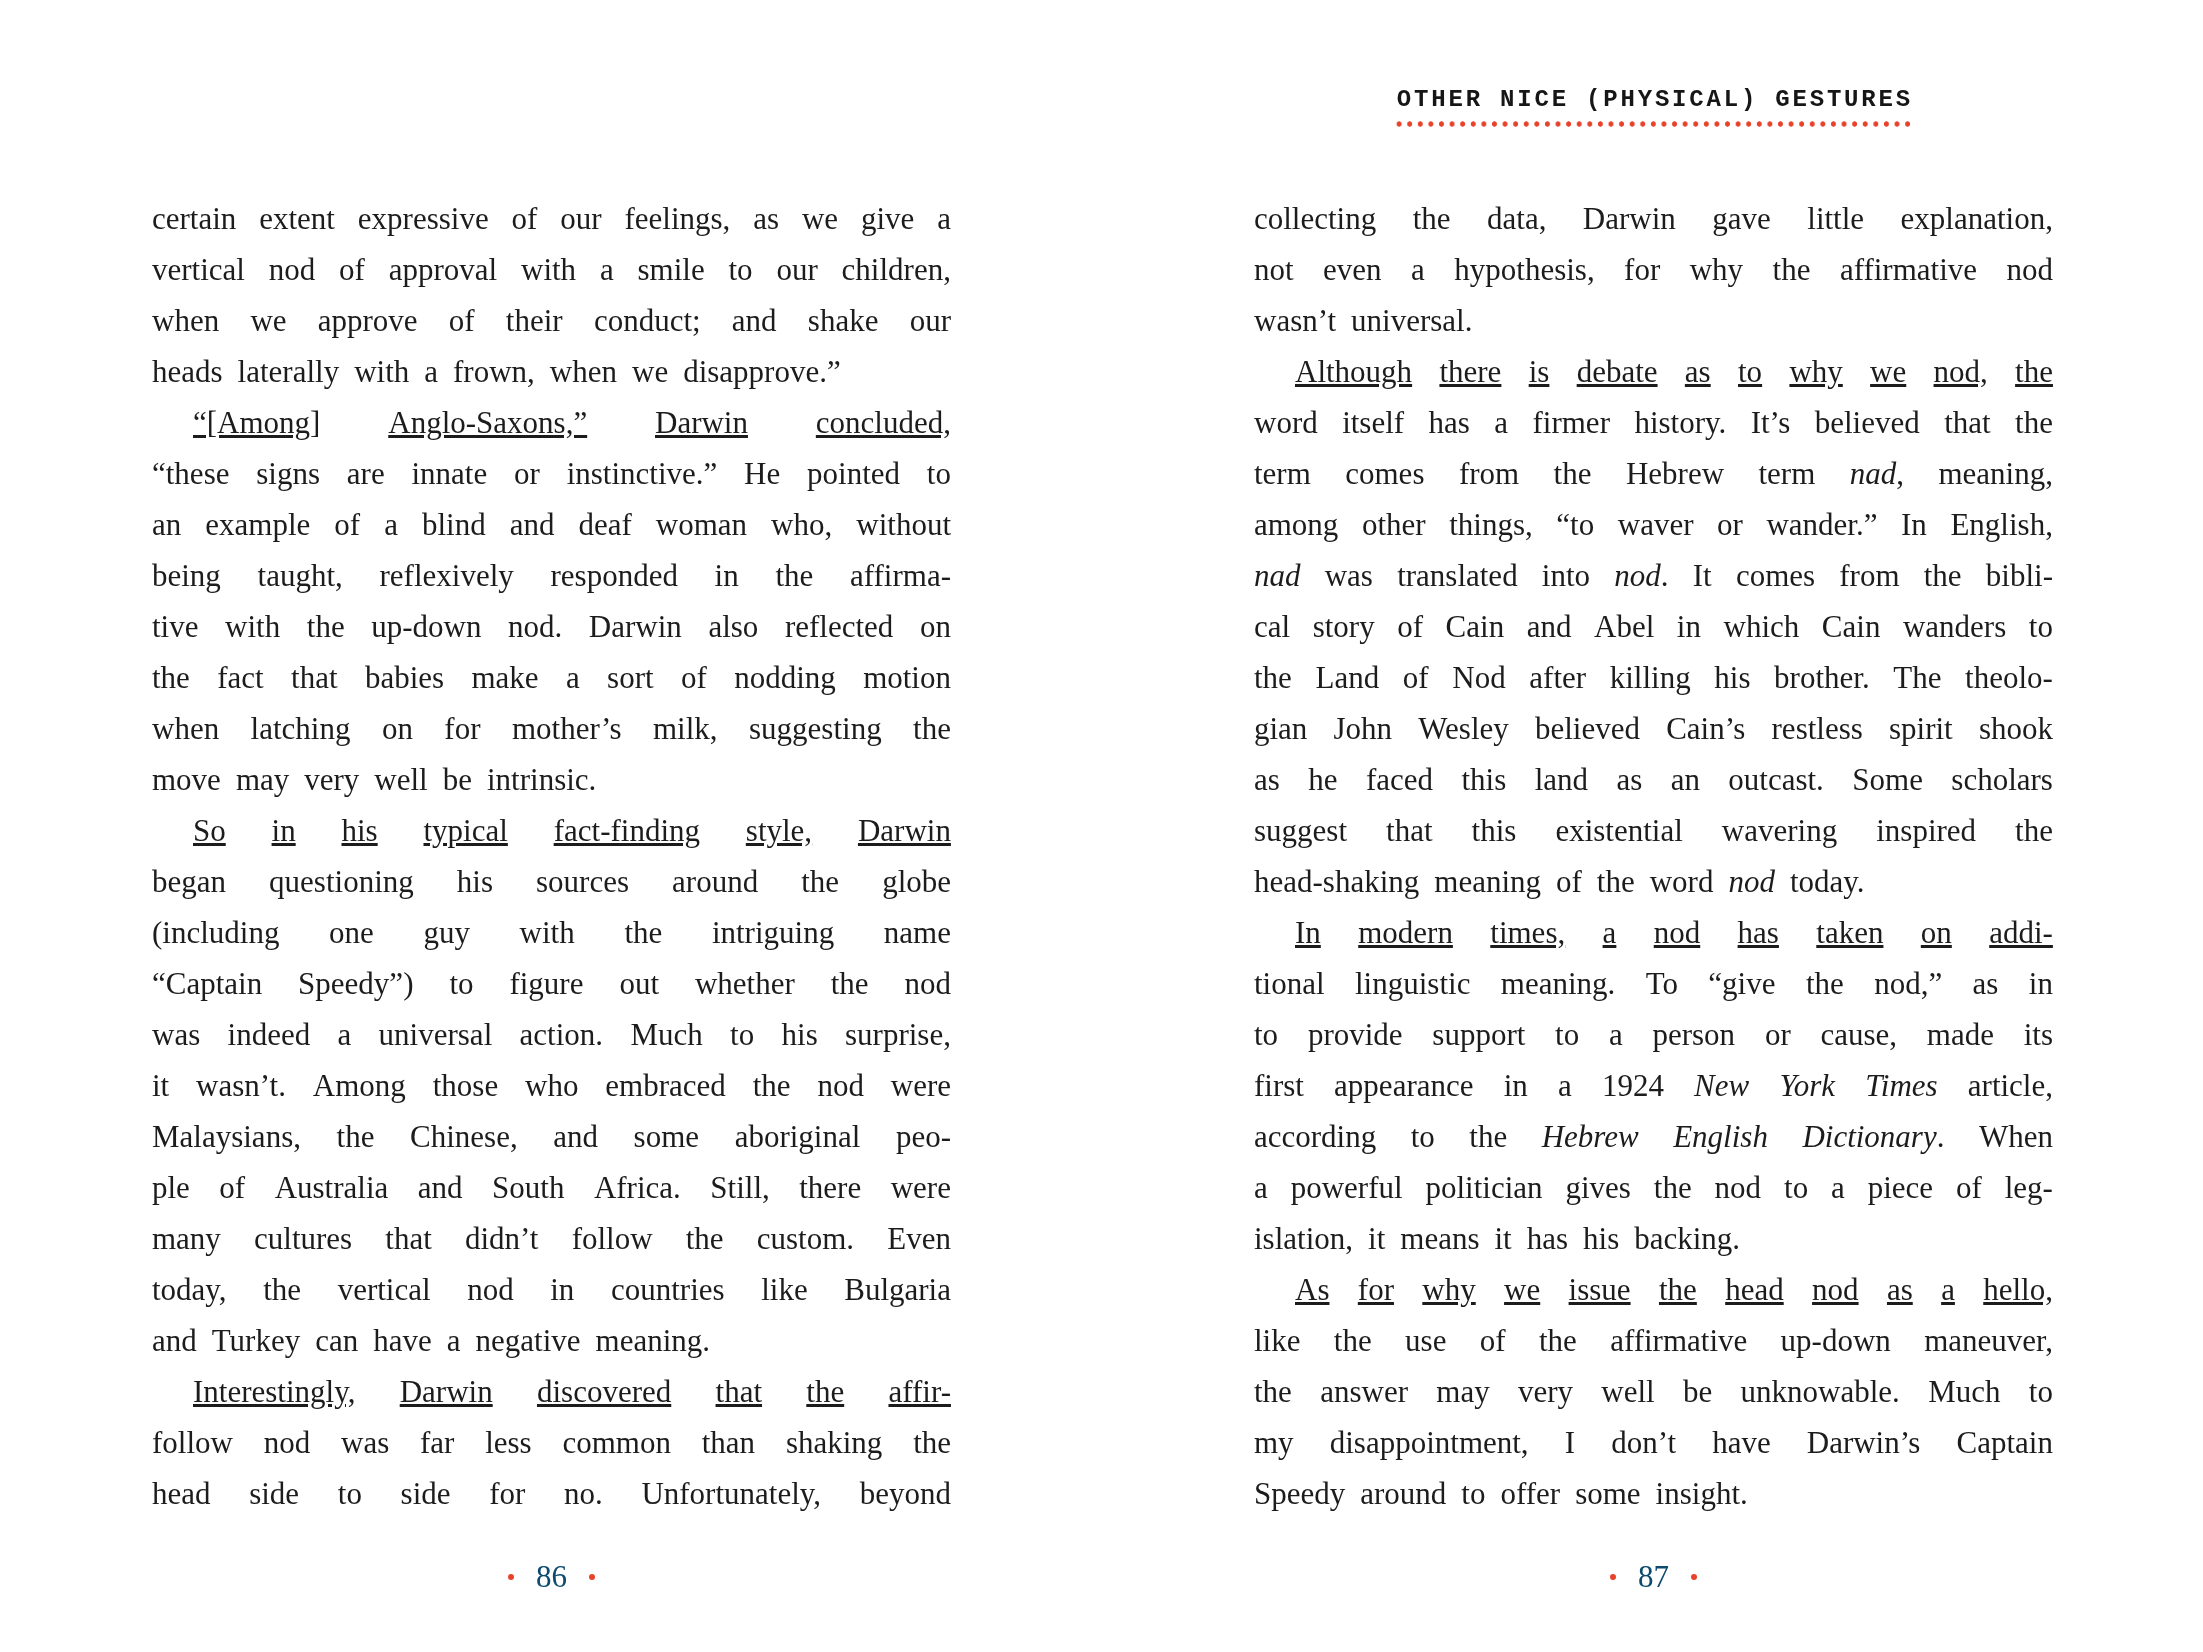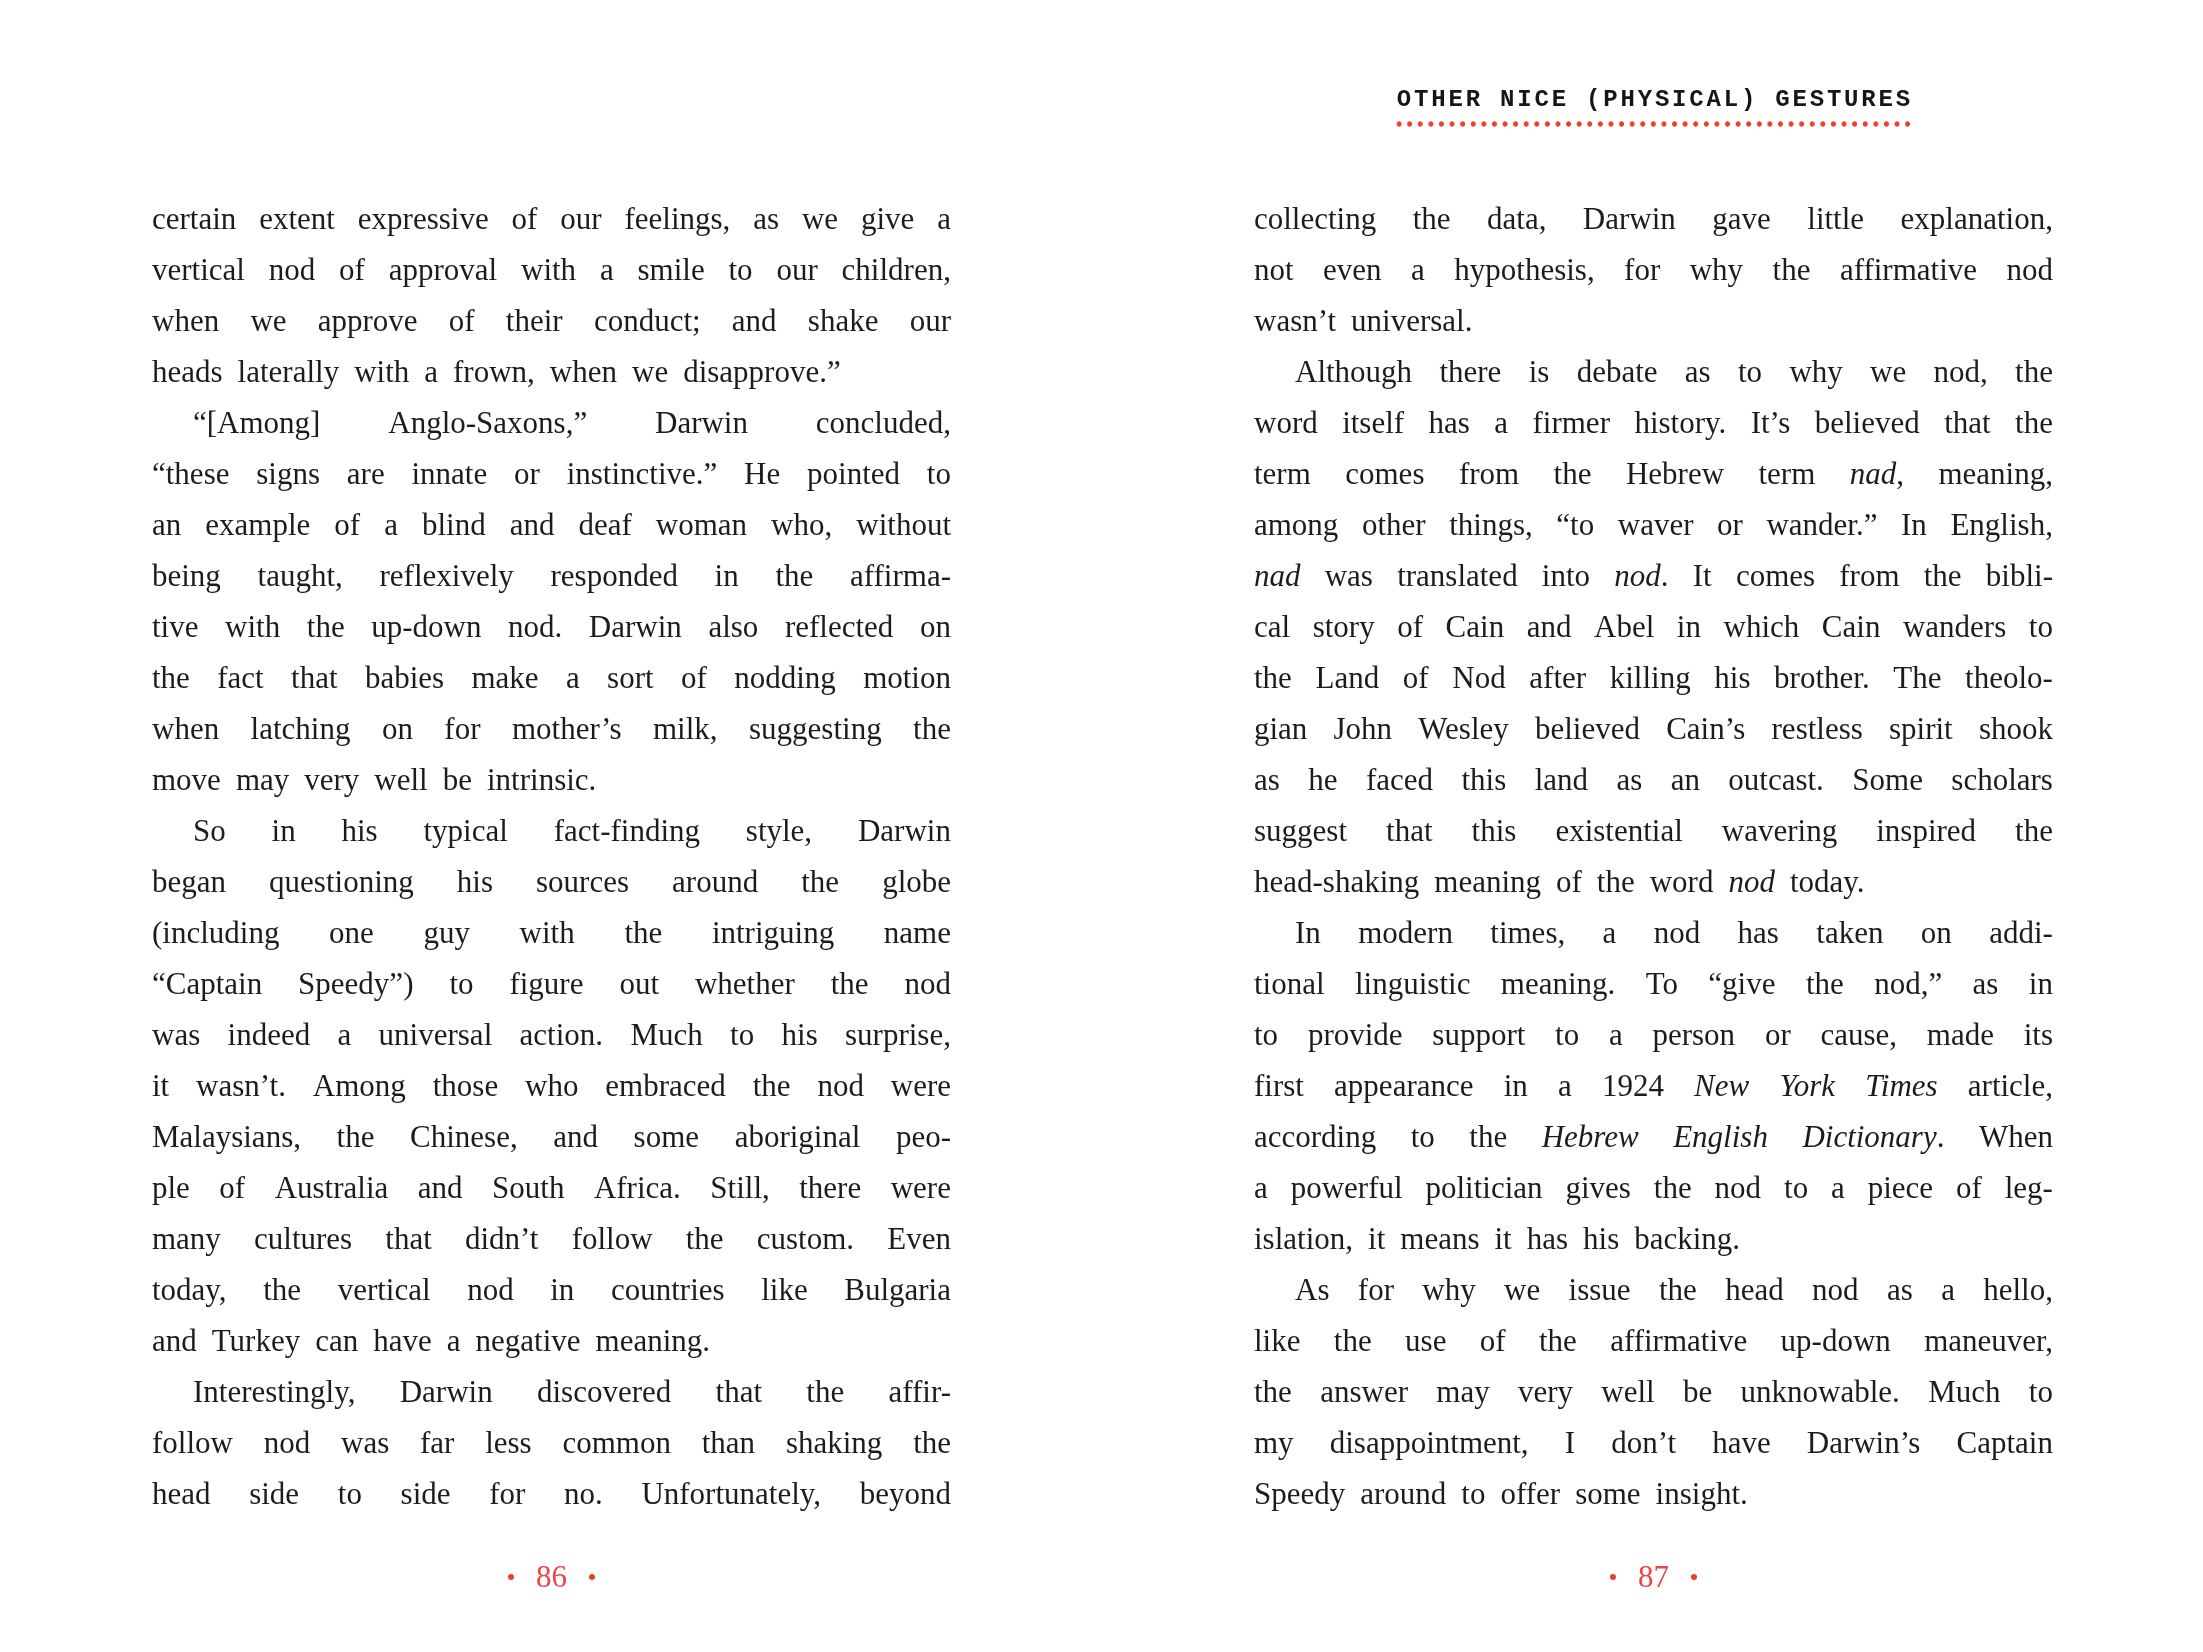--- a/index.html
+++ b/index.html
@@ -41,34 +41,34 @@
   .line {
     display:flex;
     justify-content:space-between;
     height:51px;
     line-height:51px;
     white-space:nowrap;
     overflow:visible;
     text-align:right;
   }
   .line.end { justify-content:flex-start; gap:15px; }
-  .line.indent { padding-left:41px; }
+  .line.indent { padding-left:41px;text-decoration:underline; }
   .line .w { display:inline-block; }
   .it { font-style:italic;font-family:Liberation Serif, serif; }
 
   .folio {
     position:absolute;
     top:1559px;
     width:100%;
     display:flex;
     justify-content:center;
     align-items:center;
     gap:22px;
     font-size:31px;
-    color:#ef4444;
+    color:#0c4a6e;
   }
   .fdot {
     width:6.4px; height:6.4px;
     border-radius:50%;
     background:var(--accent);
     display:inline-block;
   }
 </style>
 </head>
 <body>

